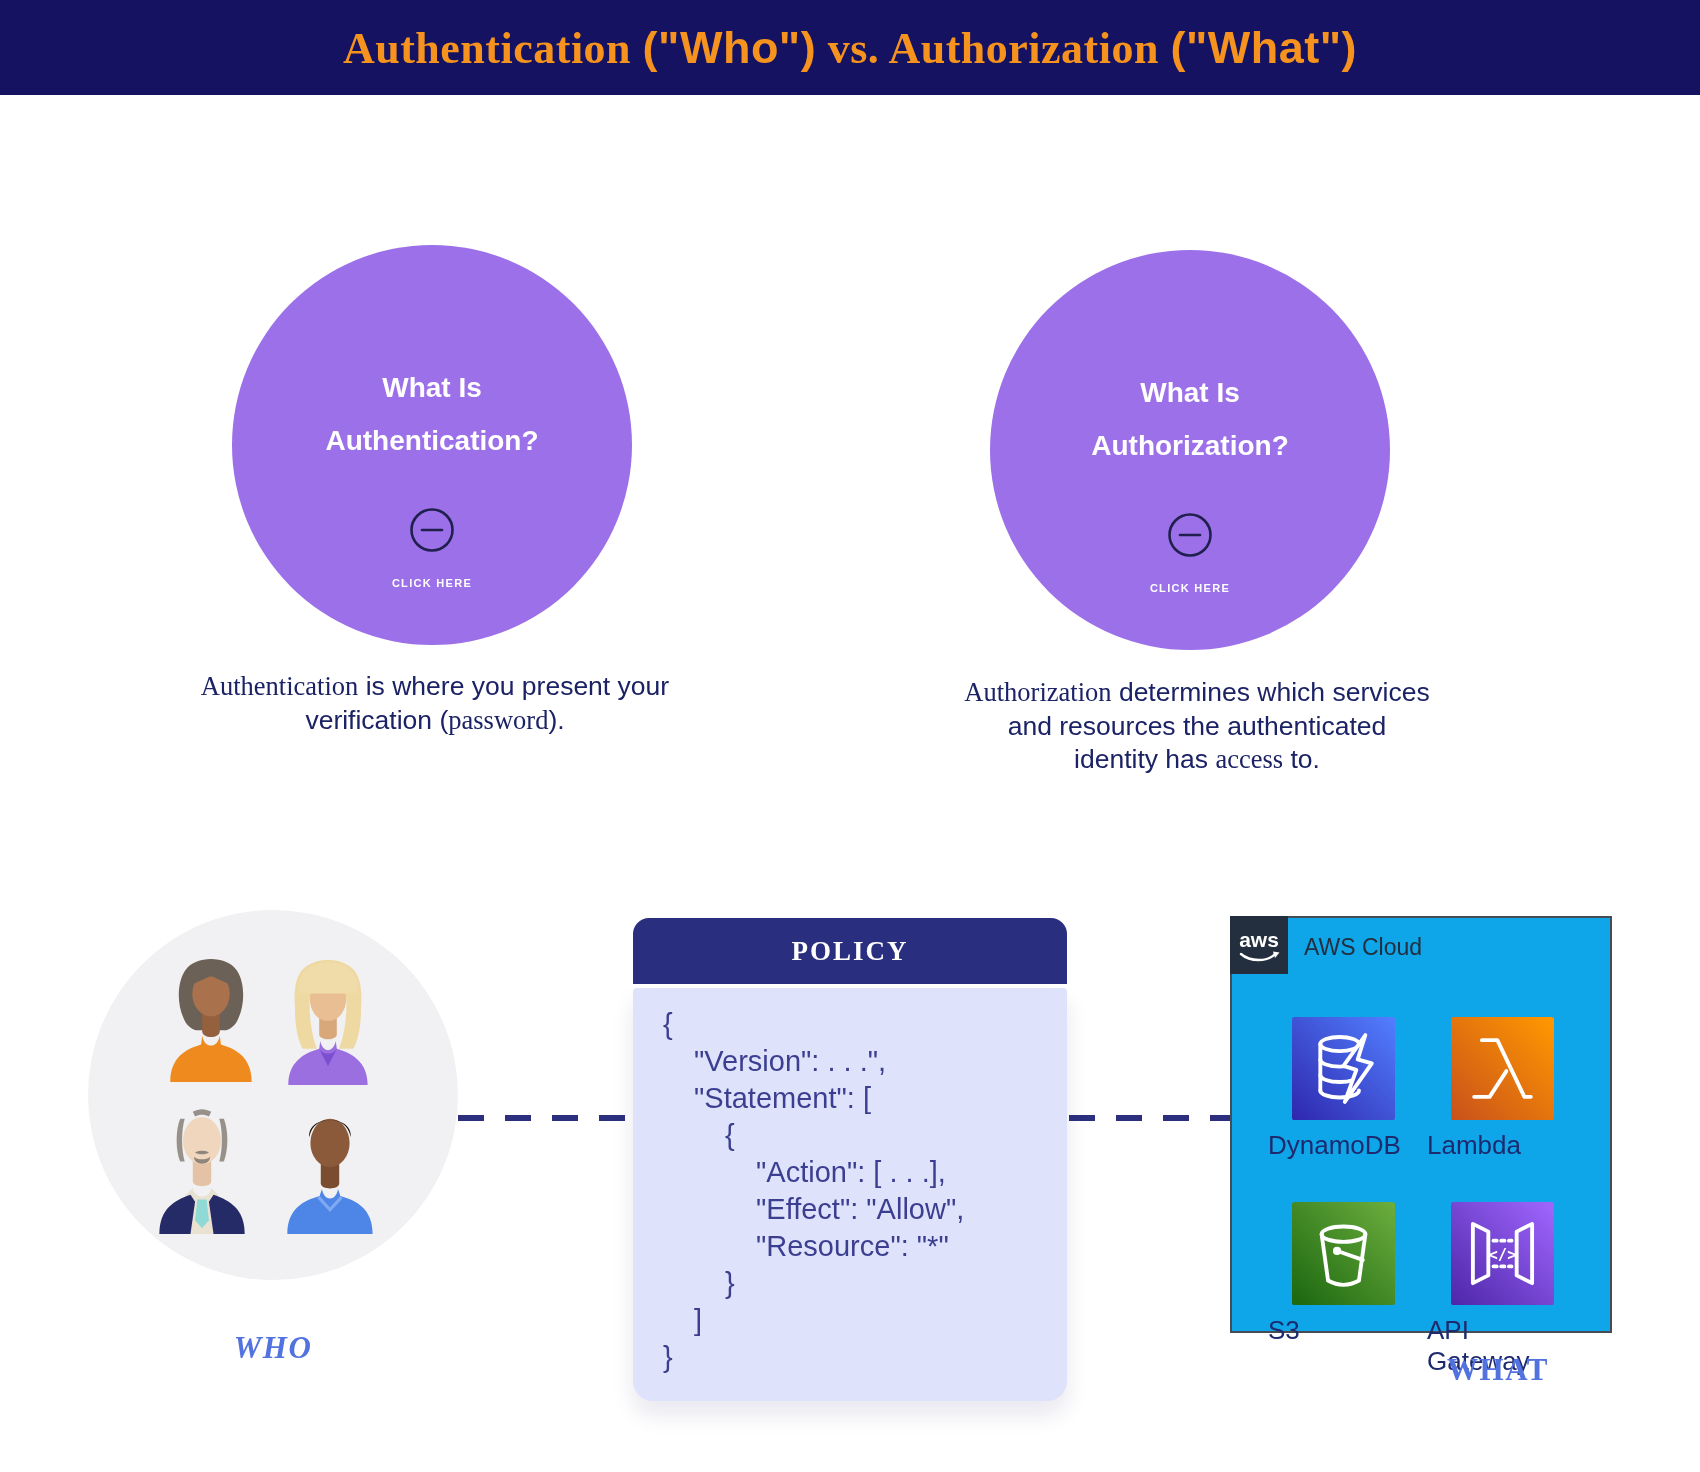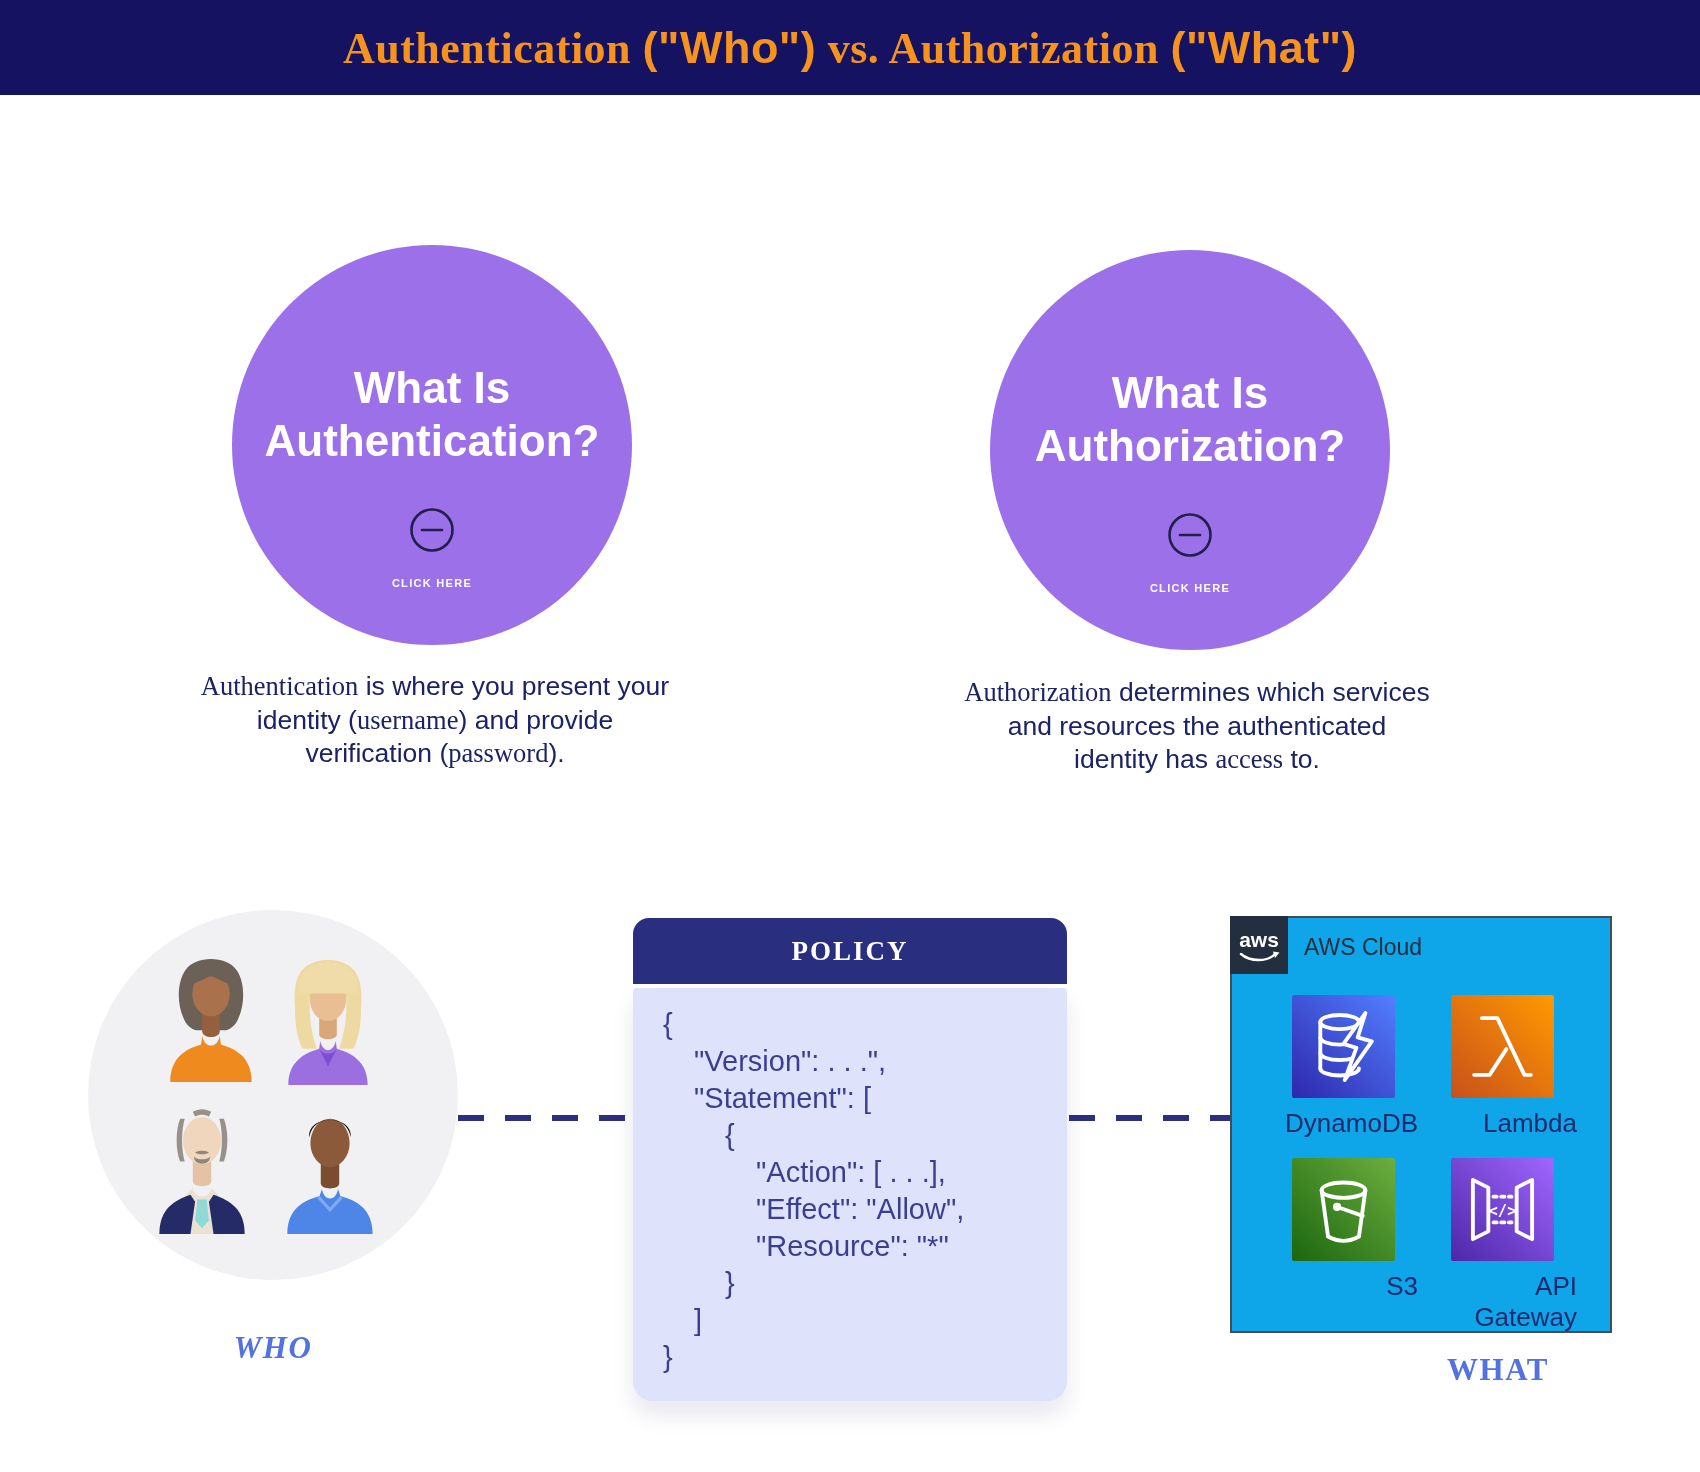--- a/index.html
+++ b/index.html
@@ -10,21 +10,21 @@
   
   .banner{position:absolute;left:0;top:0;width:1700px;height:95px;display:flex;align-items:center;justify-content:center;}
   .banner-title{font-size:44px;letter-spacing:0.5px;white-space:nowrap;}
   .banner-title .f-serif{font-weight:700;}
   .banner-title .f-sans{font-weight:600;font-size:45px;}
 
   
   .bubble{position:absolute;width:400px;height:400px;border-radius:50%;}
   .bubble-left{left:232px;top:245px;}
   .bubble-right{left:990px;top:250px;}
-  .bubble-title{position:absolute;top:116px;left:0;width:100%;text-align:center;color:#ffffff;font-size:44px;line-height:53px;font-weight:700;}
+  .bubble-title{position:absolute;top:116px;left:0;width:100%;text-align:center;color:#ffffff;font-size:28px;line-height:53px;font-weight:700;}
   .minus-button{position:absolute;top:262px;left:50%;transform:translateX(-50%);width:46px;height:46px;cursor:pointer;background:none;border:none;padding:0;}
   .click-here{position:absolute;top:332px;left:0;width:100%;text-align:center;color:#ffffff;font-size:11px;letter-spacing:1.3px;font-weight:600;}
 
   
   .desc{position:absolute;width:590px;text-align:center;color:#1B2265;font-size:26.5px;line-height:33.5px;}
   .desc .f-sans{font-weight:500;}
   .desc-left{left:140px;top:670px;}
   .desc-right{left:902px;top:676px;}
 
   
@@ -43,21 +43,21 @@
   .policy-card{position:absolute;left:633px;top:918px;width:434px;height:478px;}
   .policy-header{height:66px;border-radius:16px 16px 0 0;display:flex;align-items:center;justify-content:center;color:#ffffff;font-family:"Liberation Serif",serif;font-weight:700;font-size:27px;letter-spacing:2px;}
   .policy-body{height:413px;margin-top:4px;border-radius:4px 4px 20px 20px;box-shadow:0 14px 22px rgba(30,34,100,0.10);}
   .policy-code{padding:18px 0 0 30px;font-size:29px;line-height:37px;font-weight:500;font-family:"Liberation Sans",sans-serif;}
 
   
   .aws-box{position:absolute;left:1230px;top:916px;width:382px;height:417px;border:2px solid #454C54;background:#0ea5e9;box-sizing:border-box;}
   .aws-badge{position:absolute;left:-2px;top:-2px;width:58px;height:58px;}
   .aws-cloud-label{position:absolute;left:72px;top:16px;font-size:23px;color:#232F3E;font-weight:500;}
   .svc-grid{position:absolute;left:36px;top:77px;width:309px;display:grid;grid-template-columns:150px 150px;column-gap:9px;row-gap:19px;}
-  .svc{text-align:right;}
+  .svc{text-align:left;margin-top:22px;}
   .svc-icon{display:block;margin:0 auto;}
   .svc-label{margin-top:10px;font-size:26px;color:#1D2B6E;}
   .st path,.st ellipse,.st circle{fill:none;stroke:#ffffff;stroke-width:3;stroke-linecap:round;}
 </style>
 </head>
 <body>
 
 <div id="page">
 
   <div class="banner" style="background: rgb(21, 19, 97);">
@@ -87,21 +87,20 @@
       <svg width="46" height="46" viewBox="0 0 46 46">
         <circle cx="23" cy="23" r="20.5" fill="none" stroke="#20204E" stroke-width="2.6"></circle>
         <line x1="13" y1="23" x2="33" y2="23" stroke="#20204E" stroke-width="2.6" stroke-linecap="round"></line>
       </svg>
     </button>
     <div class="click-here">CLICK HERE</div>
   </div>
 
   <div class="desc desc-left">
       <div><span class="f-serif">Authentication</span><span class="f-sans"> is where you present your</span></div>
-      <div><span class="f-sans">identity (</span><span class="f-serif">username</span><span class="f-sans">) and provide</span></div>
       <div><span class="f-sans">verification (</span><span class="f-serif">password</span><span class="f-sans">).</span></div>
     </div>
   <div class="desc desc-right">
       <div><span class="f-serif">Authorization</span><span class="f-sans"> determines which services</span></div>
       <div><span class="f-sans">and resources the authenticated</span></div>
       <div><span class="f-sans">identity has </span><span class="f-serif">access</span><span class="f-sans"> to.</span></div>
     </div>
 
   <div class="who-circle">
     <svg class="avatar" style="left:68px;top:42px;" width="110" height="130" viewBox="0 0 100 118">

